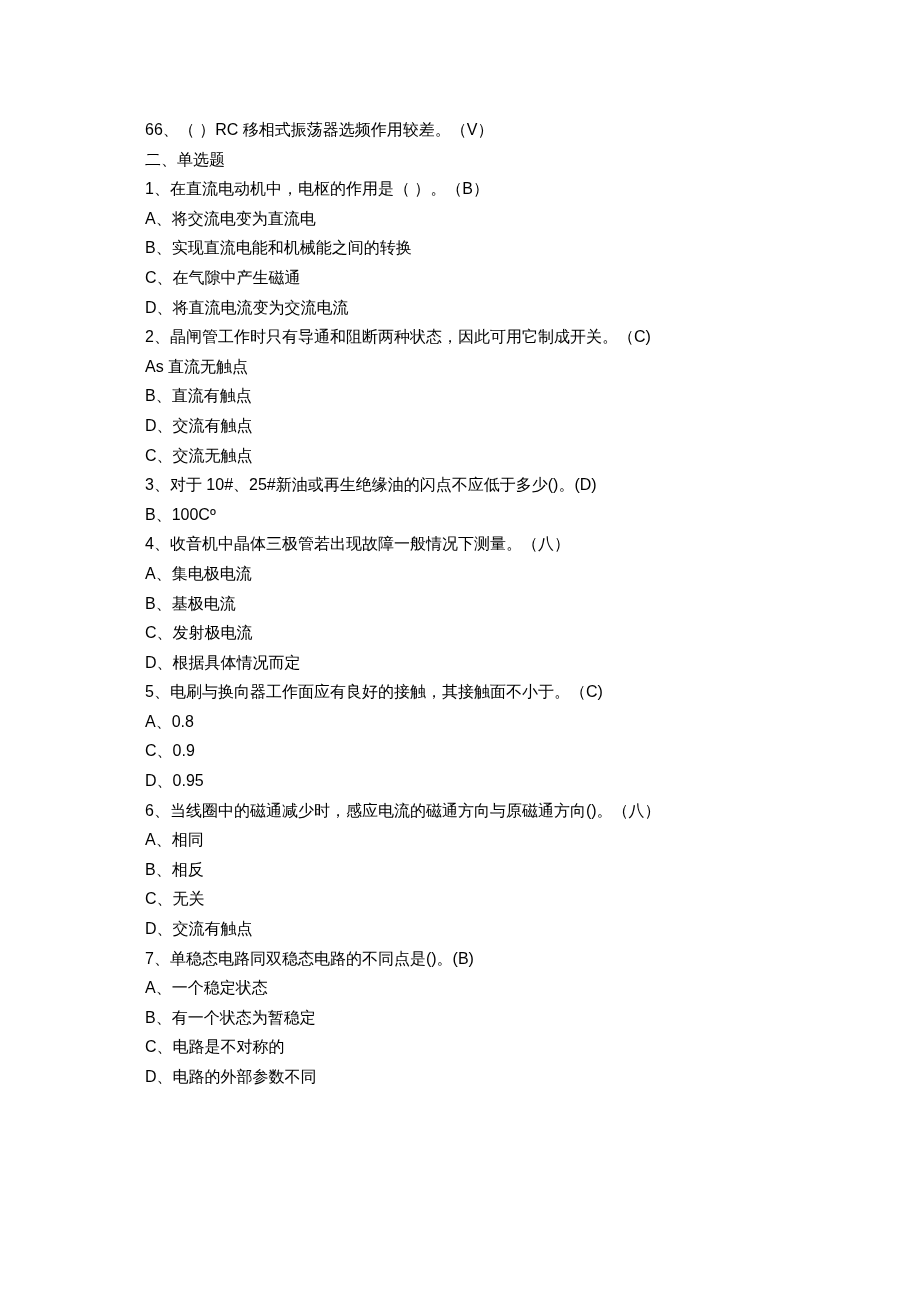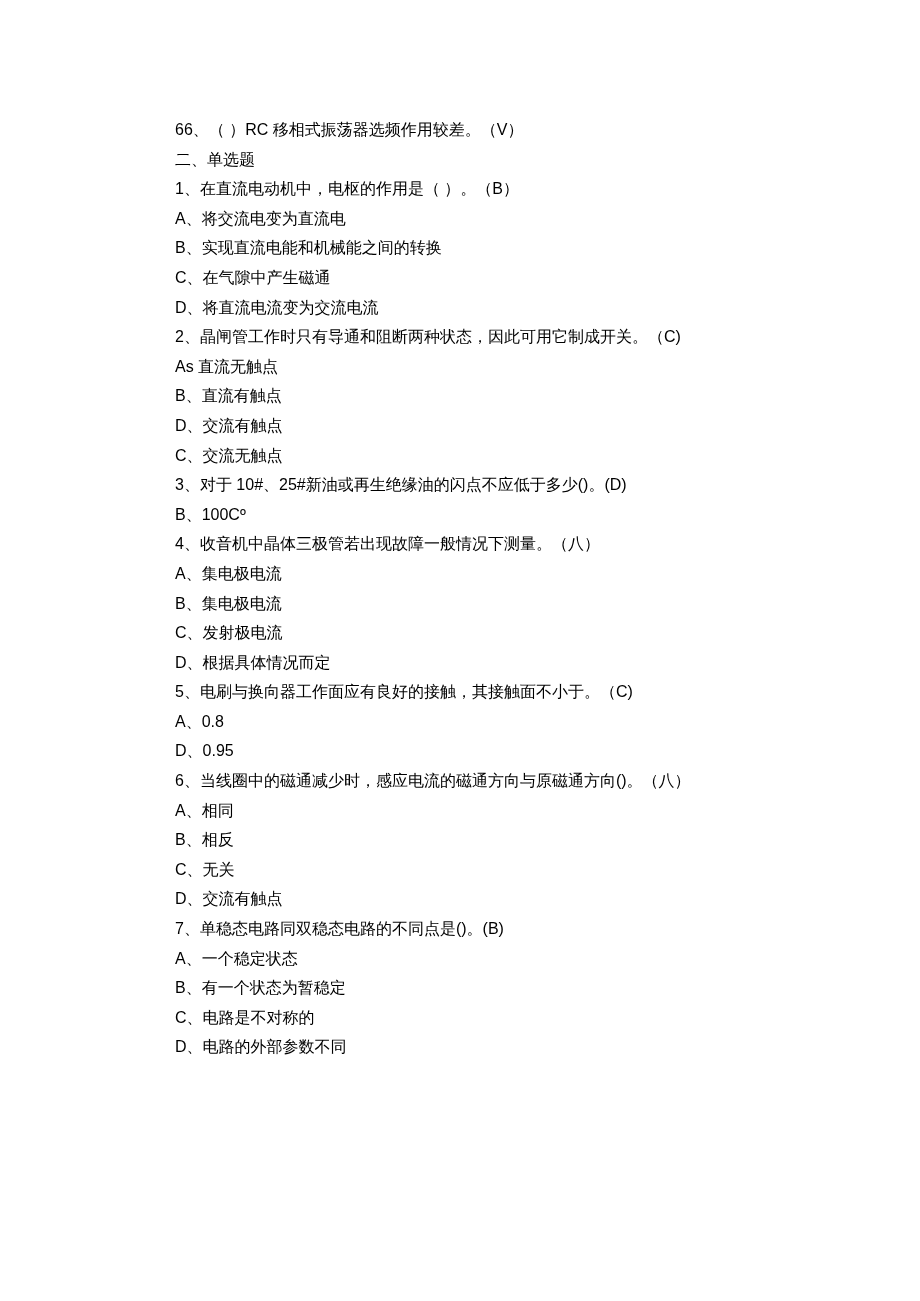--- a/index.html
+++ b/index.html
@@ -12,21 +12,20 @@
       font-family: "SimSun", "宋体", "Microsoft YaHei", sans-serif;
       font-size: 16px;
       color: #000000;
       line-height: 1.85;
       padding: 115px 145px 80px 145px;
       width: 920px;
     }
     .line {
       display: block;
       white-space: pre-wrap;
-      margin-left: 30px;
     }
   </style>
 </head>
 <body>
 
 <div id="content">
     <span class="line">66、（ ）RC 移相式振荡器选频作用较差。（V）</span>
     <span class="line">二、单选题</span>
     <span class="line">1、在直流电动机中，电枢的作用是（ ）。（B）</span>
     <span class="line">A、将交流电变为直流电</span>
@@ -35,25 +34,26 @@
     <span class="line">D、将直流电流变为交流电流</span>
     <span class="line">2、晶闸管工作时只有导通和阻断两种状态，因此可用它制成开关。（C)</span>
     <span class="line">As 直流无触点</span>
     <span class="line">B、直流有触点</span>
     <span class="line">D、交流有触点</span>
     <span class="line">C、交流无触点</span>
     <span class="line">3、对于 10#、25#新油或再生绝缘油的闪点不应低于多少()。(D)</span>
     <span class="line">B、100Cº</span>
     <span class="line">4、收音机中晶体三极管若出现故障一般情况下测量。（八）</span>
     <span class="line">A、集电极电流</span>
-    <span class="line">B、集电极电流</span>
+    <span class="line">B、基极电流</span>
     <span class="line">C、发射极电流</span>
     <span class="line">D、根据具体情况而定</span>
     <span class="line">5、电刷与换向器工作面应有良好的接触，其接触面不小于。（C)</span>
     <span class="line">A、0.8</span>
+    <span class="line">C、0.9</span>
     <span class="line">D、0.95</span>
     <span class="line">6、当线圈中的磁通减少时，感应电流的磁通方向与原磁通方向()。（八）</span>
     <span class="line">A、相同</span>
     <span class="line">B、相反</span>
     <span class="line">C、无关</span>
     <span class="line">D、交流有触点</span>
     <span class="line">7、单稳态电路同双稳态电路的不同点是()。(B)</span>
     <span class="line">A、一个稳定状态</span>
     <span class="line">B、有一个状态为暂稳定</span>
     <span class="line">C、电路是不对称的</span>

